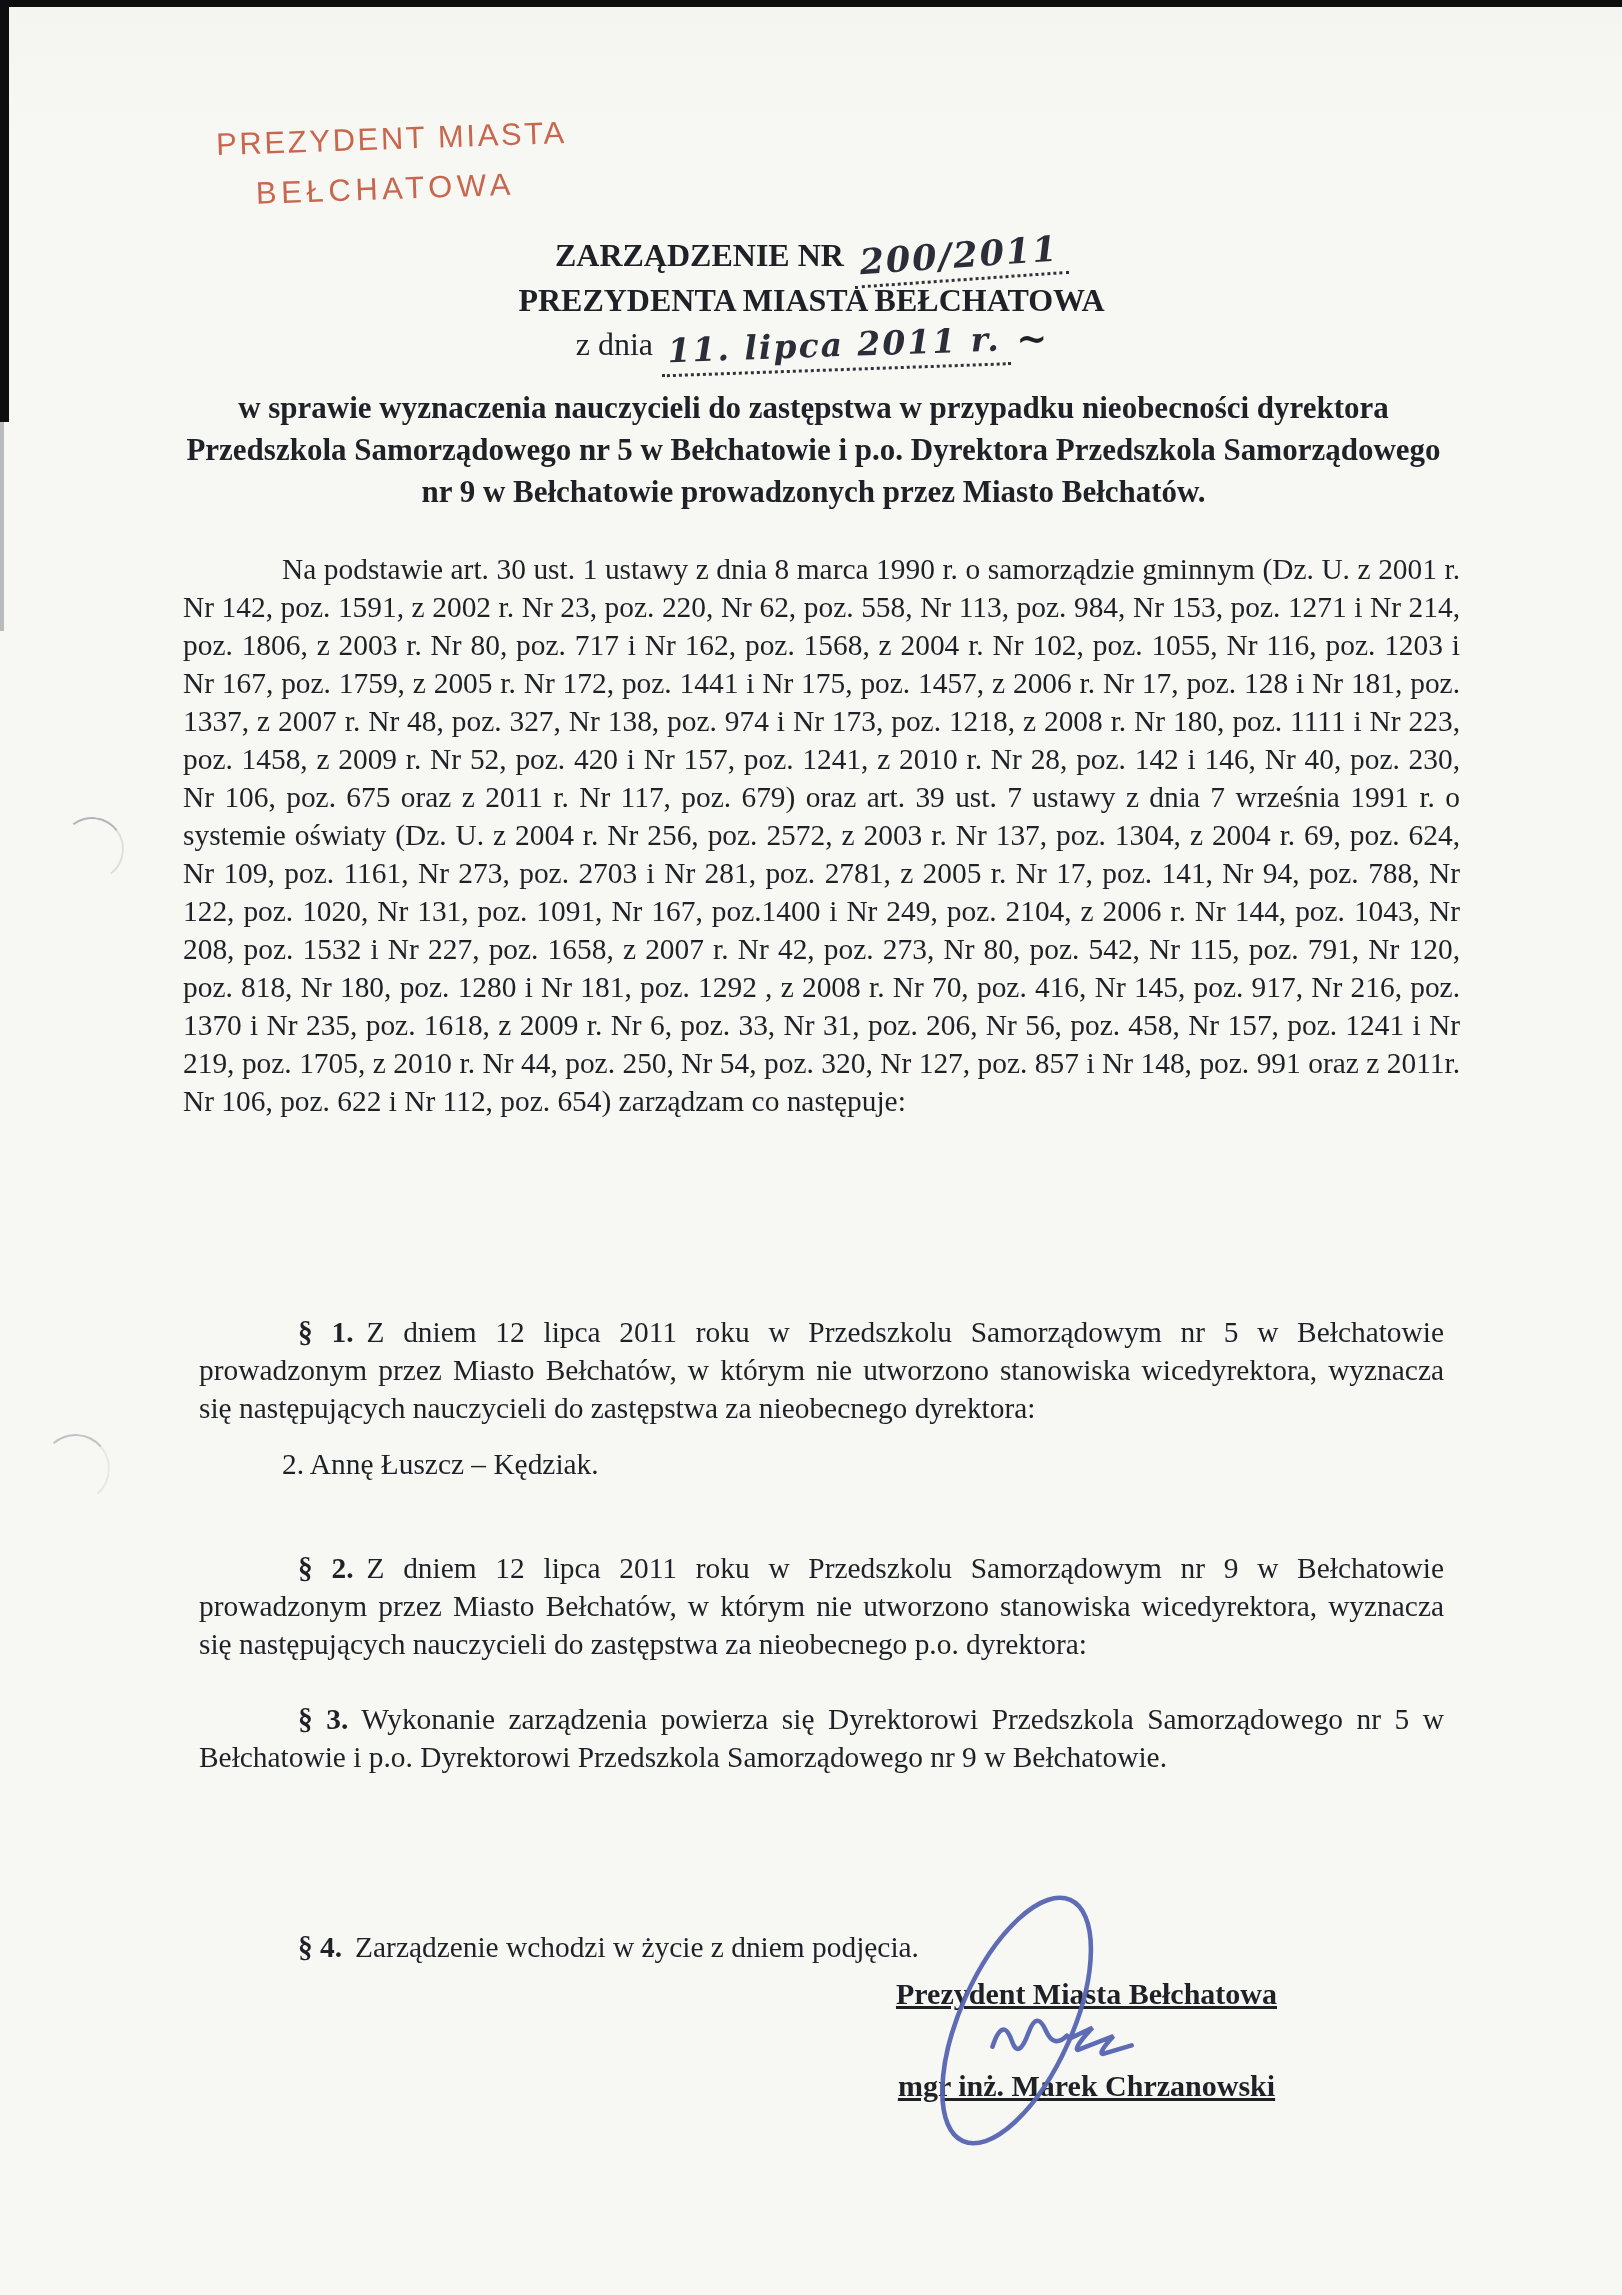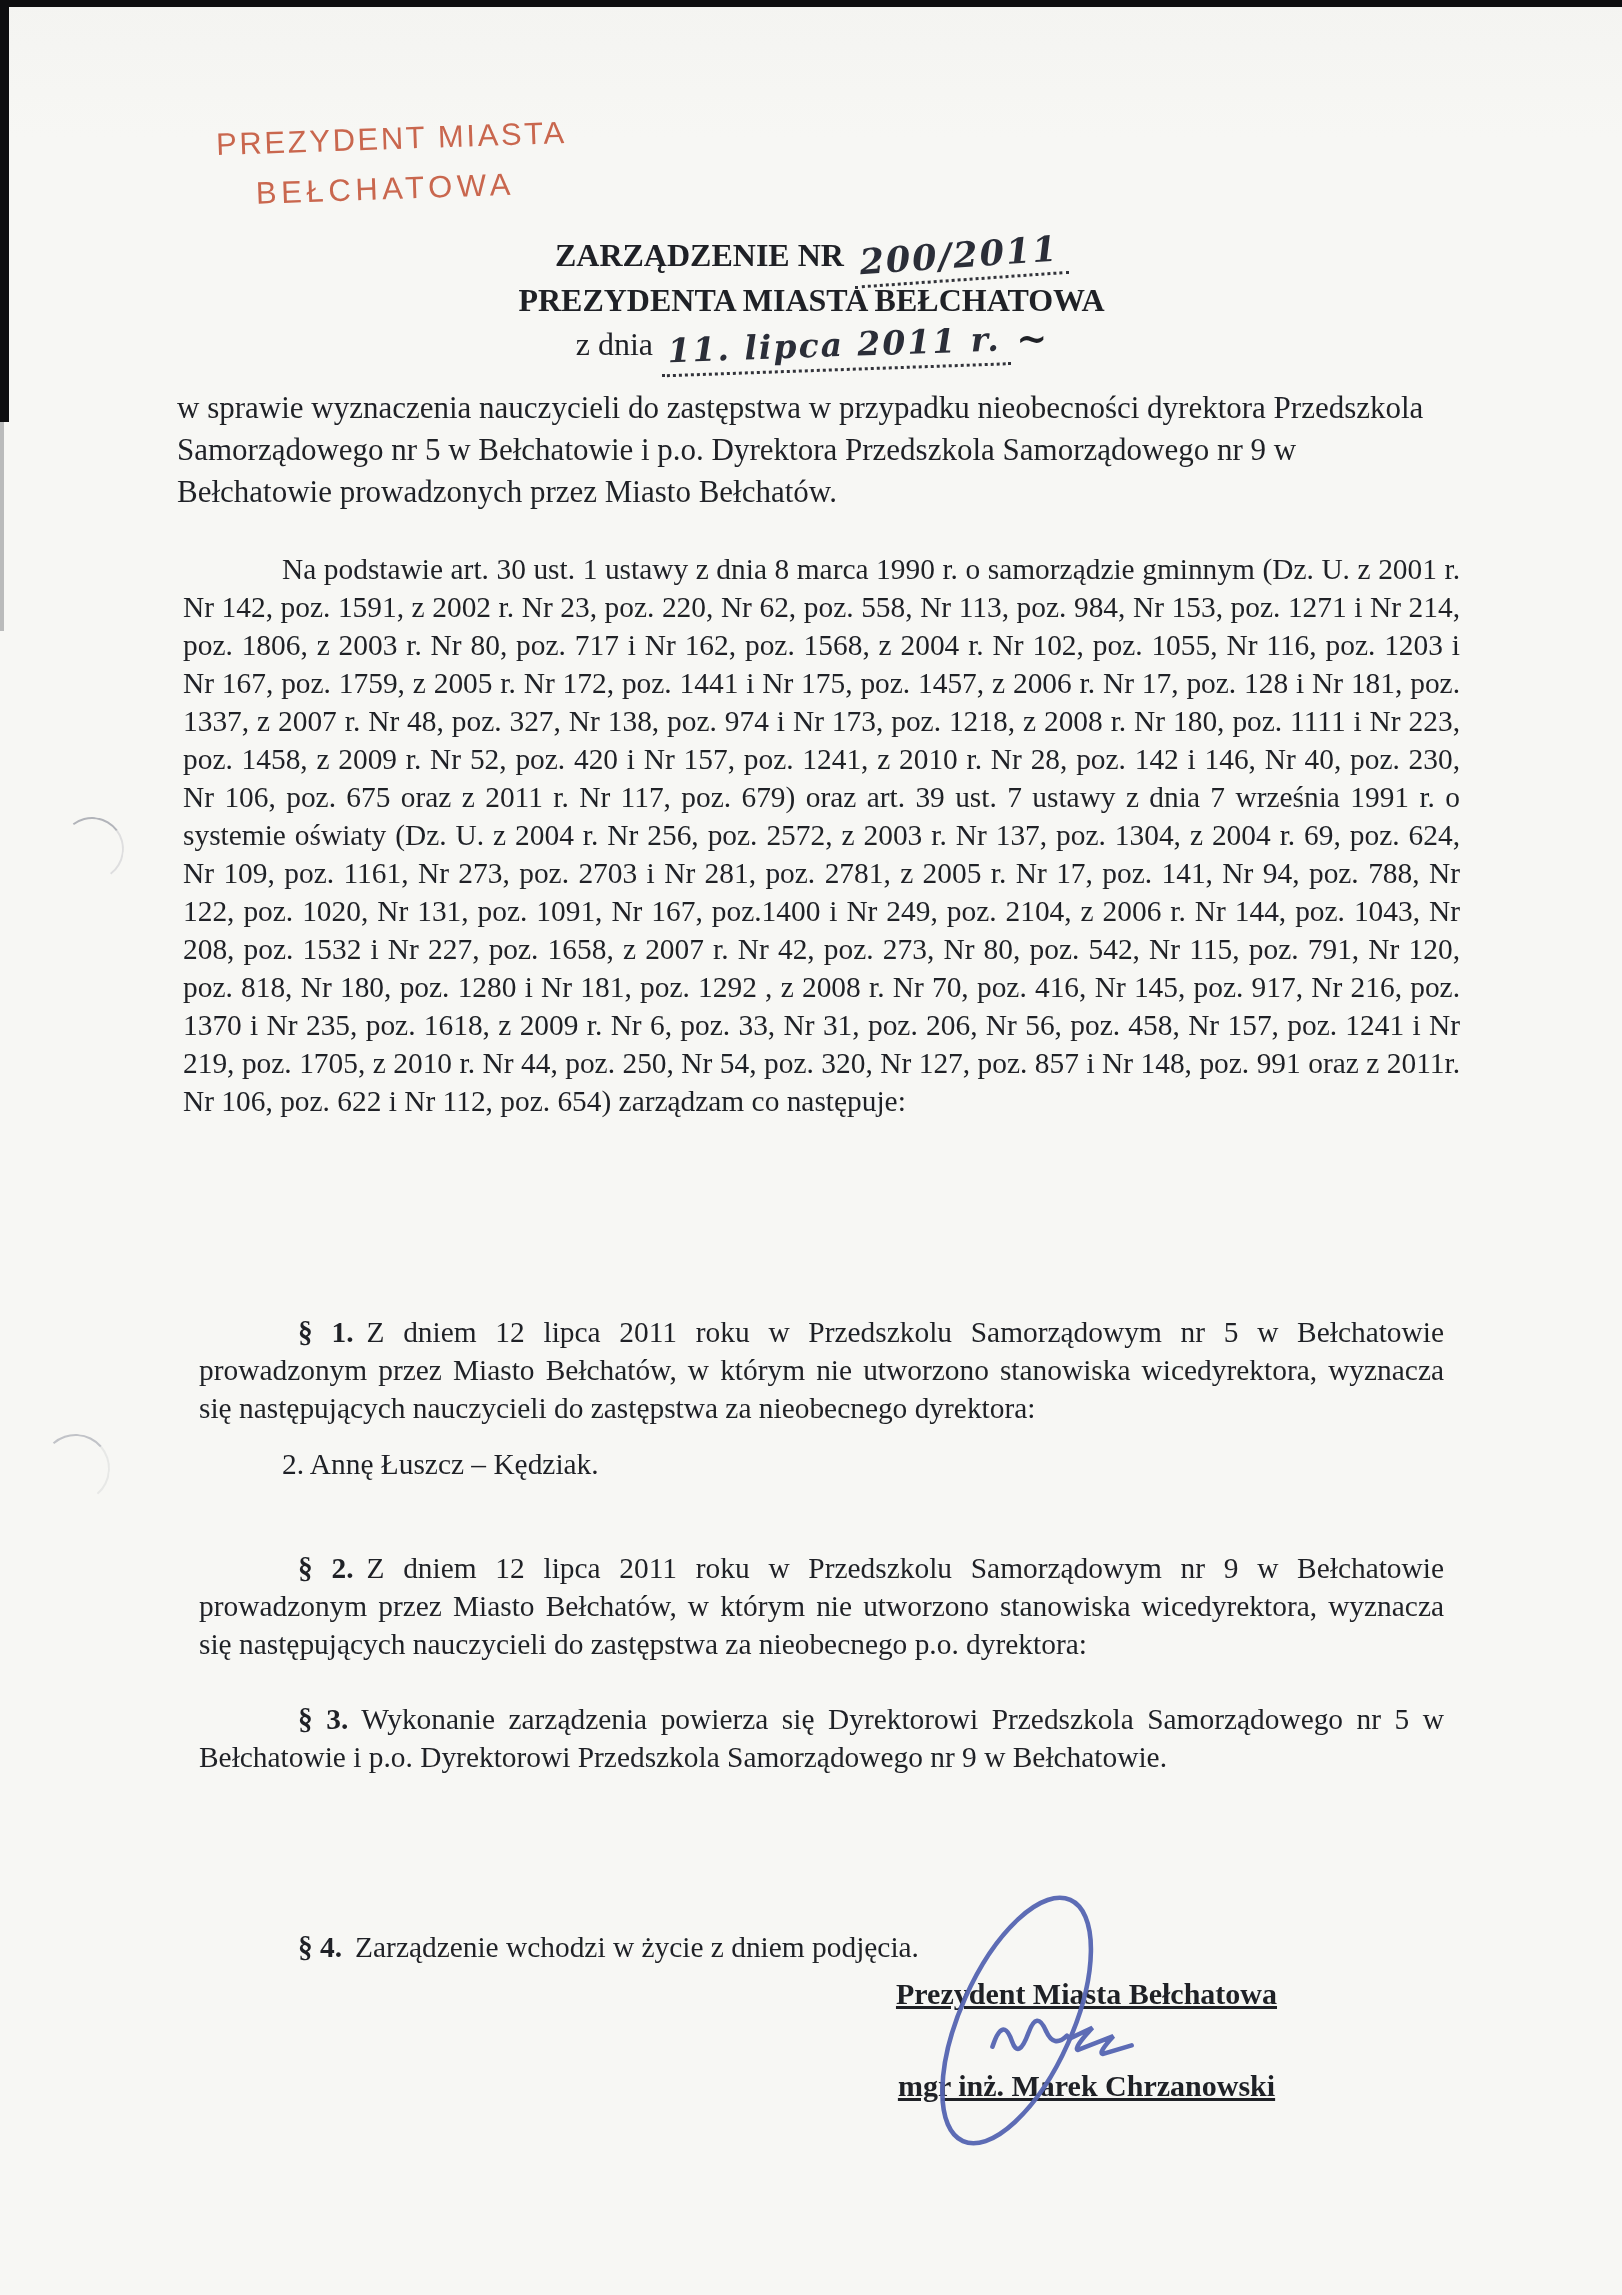--- a/index.html
+++ b/index.html
@@ -39,22 +39,22 @@
     font-size:35px;letter-spacing:2px;color:#2b2e38;
     border-bottom:3.9px dotted #32333a;padding:0 9.2px 2.6px 6.5px;
   }
   .hw-number{transform:rotate(-4deg) translateY(1.3px);margin-left:9.2px;}
   .hw-date{transform:rotate(-2deg) translateY(1.3px);margin-left:7.9px;font-size:33px;}
   .flourish{font-family:"DejaVu Serif",serif;font-weight:bold;font-size:37px;letter-spacing:0;
     display:inline-block;transform:translateY(-3.9px);margin-left:6.5px;}
 
   
   .subject{
-    position:absolute;top:387px;left:177px;width:1273px;text-align:left;
-    font-weight:normal;font-size:31px;line-height:42px;
+    position:absolute;top:387px;left:177px;width:1273px;text-align:center;
+    font-weight:bold;font-size:31px;line-height:42px;
   }
 
   
   .legal{
     position:absolute;top:550px;left:183px;width:1277px;
     font-size:29.4px;line-height:38px;text-align:justify;text-indent:99px;margin:0;
   }
   .section{position:absolute;left:183px;width:1277px;font-size:29.4px;line-height:38px;margin:0;}
   .section p{margin:16px;text-align:justify;text-indent:99px;}
   .sec-marker{font-weight:bold;padding-right:13px;}

